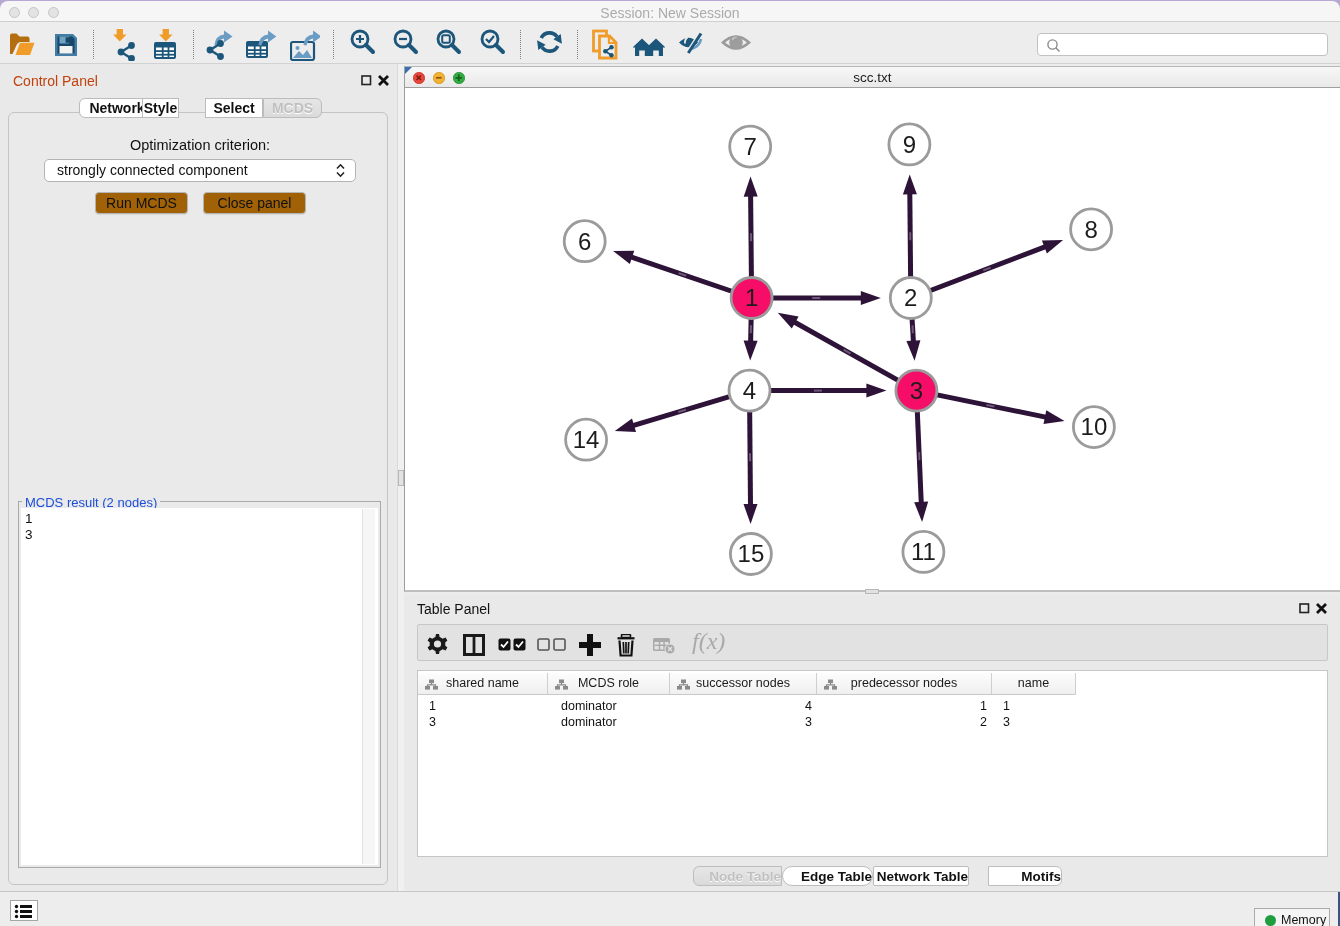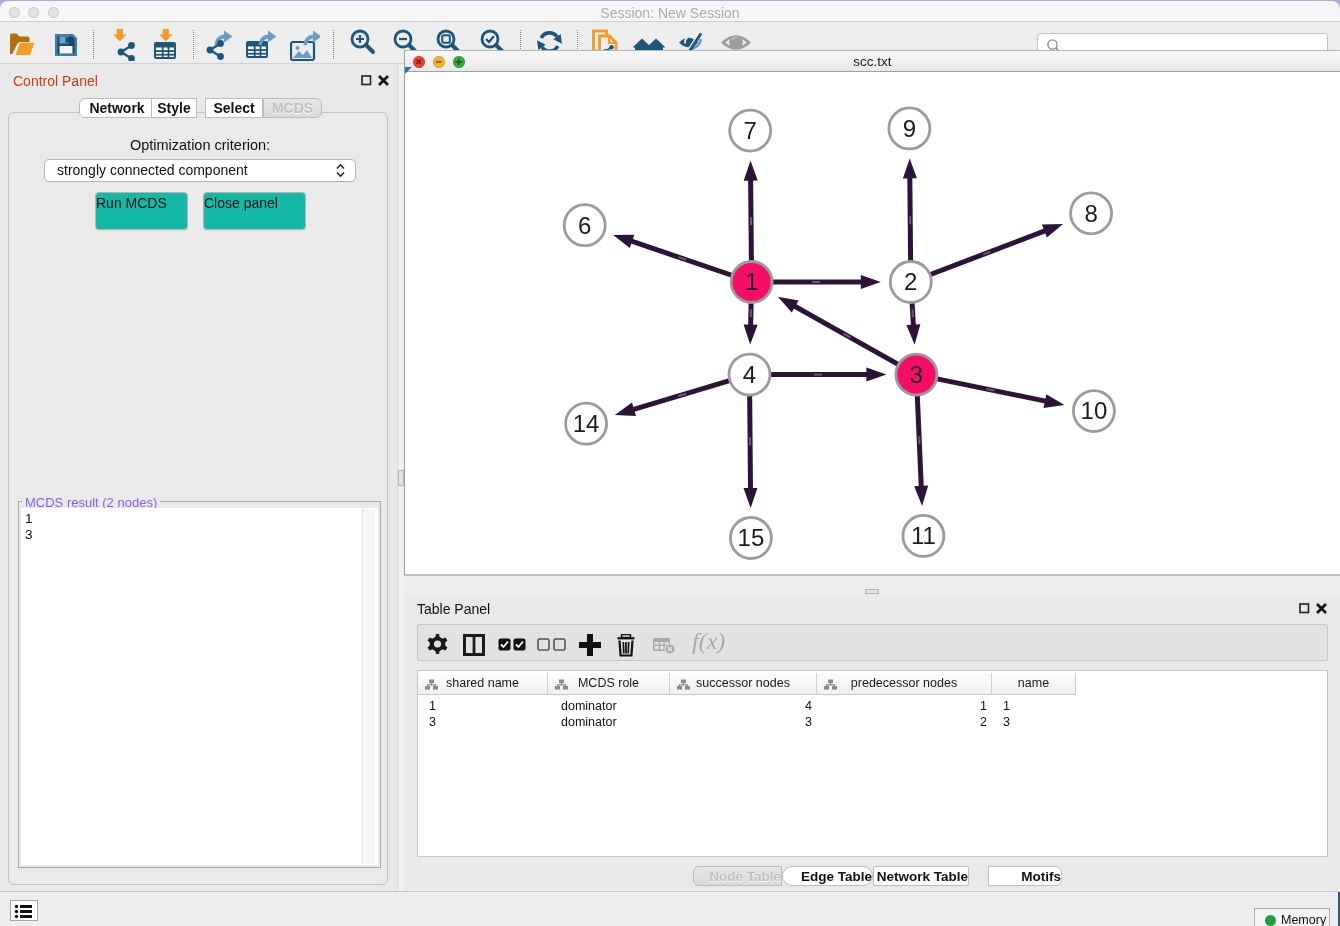--- a/index.html
+++ b/index.html
@@ -15,27 +15,27 @@
 .ticon{position:absolute;top:27px}
 #searchbox{left:1037px;top:33px;width:291px;height:23px;background:#fff;border:1px solid #c2c2c2;border-radius:4px}
 
 #cpanel{left:0;top:64px;width:397px;height:827px;background:#e9e9e9}
 #cptitle{left:13px;top:9px;font-size:14px;color:#c2410c}
 .tab{position:absolute;top:0;height:20px;background:#fff;border:1px solid #bcbcbc;font-size:14px;color:#111;text-align:center;line-height:19px;font-weight:bold}
 .tabsel{background:linear-gradient(#e6e6e6,#dadada);color:#c0c0c0;text-shadow:0 1px 0 #fff}
 #cpcontent{left:8px;top:48px;width:380px;height:773px;background:#eaeaea;border:1px solid #c4c4c4;border-radius:6px}
 #optlabel{left:0;top:73px;width:400px;text-align:center;font-size:14.5px;color:#111}
 #dropdown{left:44px;top:95px;width:312px;height:23px;background:#fff;border:1px solid #b3b3b3;border-radius:5px;font-size:14px;color:#111;line-height:21px;padding-left:12px}
-.btn{position:absolute;height:38px;background:#14b8a6;border:1px solid #b5b5b5;border-radius:4px;font-size:14px;color:#111;text-align:left;line-height:20px;box-shadow:0 1px 1px rgba(0,0,0,.08)}
+.btn{position:absolute;height:22px;background:#a16207;border:1px solid #b5b5b5;border-radius:4px;font-size:14px;color:#111;text-align:center;line-height:20px;box-shadow:0 1px 1px rgba(0,0,0,.08)}
 #grp{left:18px;top:437px;width:363px;height:367px;border:1px solid #a9a9a9}
-#grplabel{left:22px;top:431px;background:#eaeaea;padding:0 3px;font-size:13px;color:#8b5cf6}
+#grplabel{left:22px;top:431px;background:#eaeaea;padding:0 3px;font-size:13px;color:#1d4ed8}
 #grplist{left:21px;top:444px;width:357px;height:357px;background:#fff}
 #grpscroll{position:absolute;right:3px;top:1px;width:13px;height:355px;background:#f6f6f6;border-left:1px solid #e4e4e4}
 
-#netwin{left:404px;top:50px;width:936px;height:526px;background:#fff;border-left:1px solid #9d9d9d;border-top:1px solid #b5b5b5;border-bottom:2px solid #bfbfbf}
+#netwin{left:404px;top:66px;width:936px;height:526px;background:#fff;border-left:1px solid #9d9d9d;border-top:1px solid #b5b5b5;border-bottom:2px solid #bfbfbf}
 #nettitle{left:0;top:0;width:935px;height:21px;background:linear-gradient(#f7f7f7,#e9e9e9);border-bottom:1px solid #9f9f9f}
 #nettitle .tl{position:absolute;top:5px;width:11.5px;height:11.5px;border-radius:50%}
 #netname{left:0;top:3px;width:935px;text-align:center;font-size:13.5px;color:#1a1a1a}
 
 #tpanel{left:404px;top:595px;width:936px;height:295px;background:#e9e9e9}
 #tptitle{left:13px;top:6px;font-size:14px;color:#111;position:absolute}
 #ttool{position:absolute;left:13px;top:29px;width:911px;height:37px;background:#e2e2e2;border:1px solid #c7c7c7;border-radius:2px}
 #ttable{position:absolute;left:13px;top:75px;width:911px;height:187px;background:#fff;border:1px solid #c5c5c5}
 .th{position:absolute;top:2px;height:22px;background:linear-gradient(#fdfdfd,#efefef);border-right:1px solid #cfcfcf;border-bottom:1px solid #c9c9c9;font-size:12.5px;color:#1a1a1a;text-align:center;line-height:21px}
 .td{position:absolute;font-size:12.5px;color:#111;height:16px;line-height:16px}
@@ -205,21 +205,21 @@
 <div class="abs" id="cpanel">
   <div class="abs" id="cptitle">Control Panel</div>
   <svg class="abs" width="11" height="11" style="left:361px;top:11px">
       <rect x="1" y="1" width="8.5" height="8.5" fill="none" stroke="#222" stroke-width="1.6"></rect>
     </svg>
   <svg class="abs" width="13" height="13" style="left:377px;top:10px">
       <path d="M2,2 L11,11 M11,2 L2,11" stroke="#111" stroke-width="2.8"></path>
     </svg>
   <div class="abs" id="cpcontent"></div>
   <div class="tab" style="left:79px;top:34px;width:76px;border-radius:6px 0 0 6px">Network</div>
-  <div class="tab" style="left:151px;top:34px;width:46px">Style</div>
+  <div class="tab" style="left:142px;top:34px;width:37px">Style</div>
   <div class="tab" style="left:205px;top:34px;width:58px">Select</div>
   <div class="tab tabsel" style="left:263px;top:34px;width:59px;border-radius:0 6px 6px 0">MCDS</div>
   <div class="abs" id="dropdown">strongly connected component
     <svg width="11" height="15" style="position:absolute;right:9px;top:3px">
         <path d="M2,5.5 L5.5,1.8 L9,5.5" fill="none" stroke="#222" stroke-width="1.6"></path>
         <path d="M2,9.5 L5.5,13.2 L9,9.5" fill="none" stroke="#222" stroke-width="1.6"></path>
       </svg>
   </div>
   <div class="abs" id="optlabel">Optimization criterion:</div>
   <div class="btn" style="left:95px;top:128px;width:93px">Run MCDS</div>

